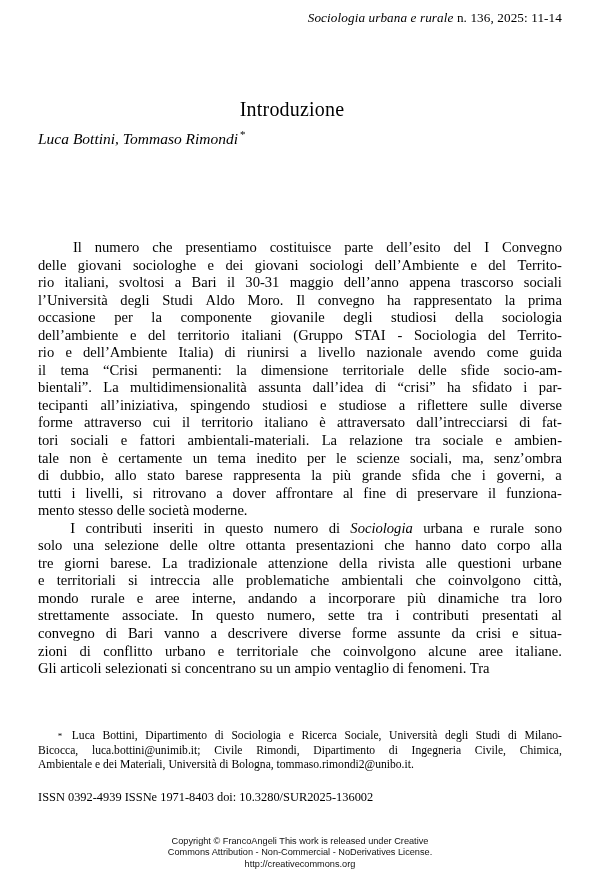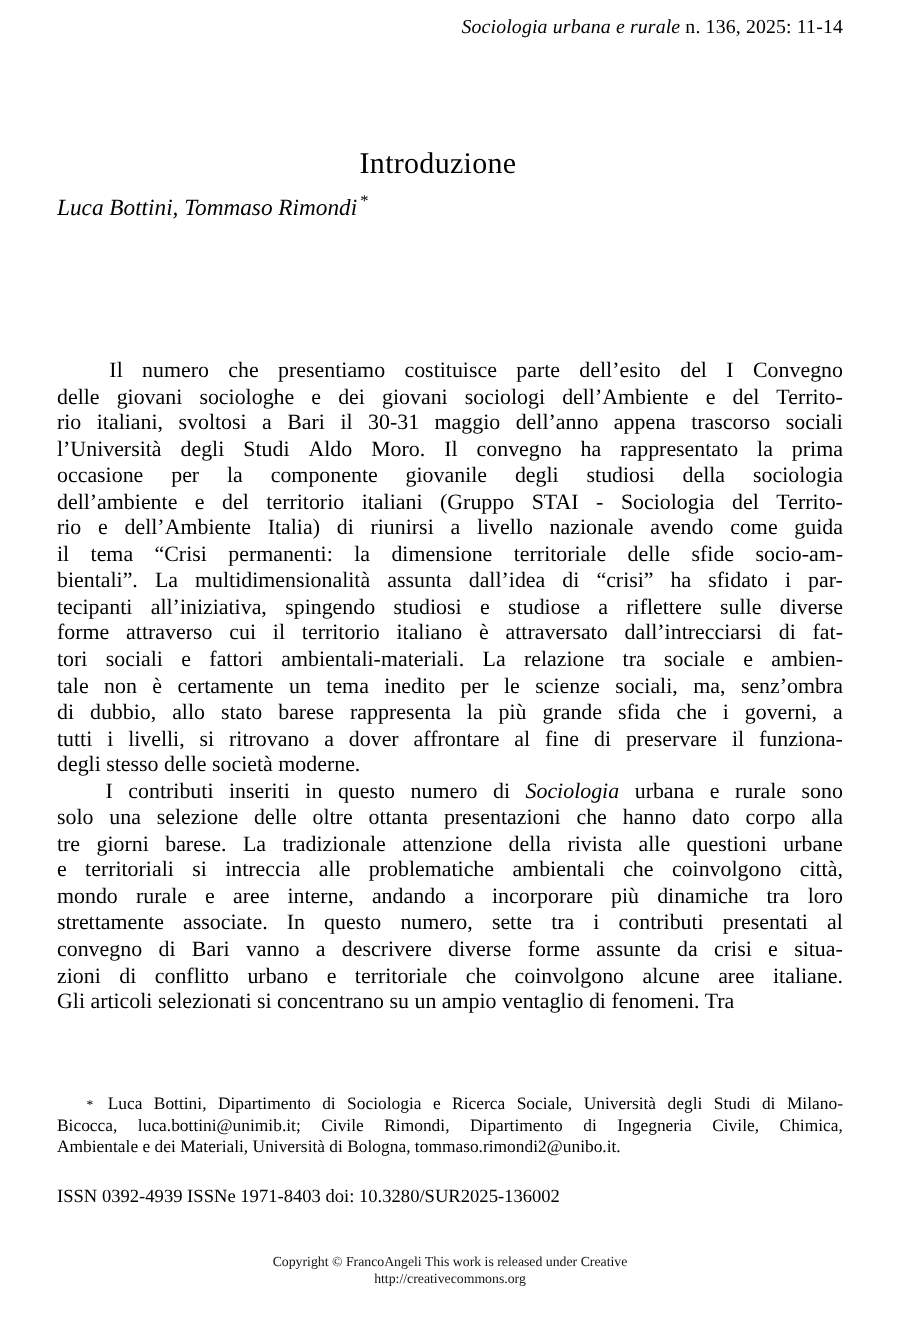--- a/index.html
+++ b/index.html
@@ -137,21 +137,21 @@
     white-space: nowrap;
   }
 
   
   .copyright {
     position: absolute;
     left: 38px;
     top: 836px;
     width: 524px;
     text-align: center;
-    font-family: Liberation Serif, serif;
+    font-family: Liberation Sans, sans-serif;
     font-size: 9.2px;
     line-height: 11.4px;
     color: #111111;
   }
   .copyright div { white-space: nowrap; }
 </style>
 </head>
 <body>
 
 <div class="page">
@@ -362,21 +362,21 @@
           <span>a</span>
           <span>dover</span>
           <span>affrontare</span>
           <span>al</span>
           <span>fine</span>
           <span>di</span>
           <span>preservare</span>
           <span>il</span>
           <span>funziona-</span>
         </span>
-        <span class="ln" style="display: block;"><span>degli stesso delle società moderne.</span></span>
+        <span class="ln" style="display: block;"><span>mento stesso delle società moderne.</span></span>
       </p>
     <p id="para2" style="text-indent: 0px;">
         <span class="ln j">
           <span class="ln-indent"></span>
           <span>I</span>
           <span>contributi</span>
           <span>inseriti</span>
           <span>in</span>
           <span>questo</span>
           <span>numero</span>
@@ -516,16 +516,17 @@
           <span>Chimica,</span>
         </span>
         <span class="fn-line" style="display: block;"><span>Ambientale e dei Materiali, Università di Bologna, tommaso.rimondi2@unibo.it.</span></span>
       </div>
   </div>
 
   <div class="issn-line">ISSN 0392-4939 ISSNe 1971-8403 doi: 10.3280/SUR2025-136002</div>
 
   <div class="copyright">
     <div>Copyright © FrancoAngeli This work is released under Creative</div>
+    <div>Commons Attribution - Non-Commercial - NoDerivatives License.</div>
     <div>http://creativecommons.org</div>
   </div>
 
 </div>
 
 </body></html>

